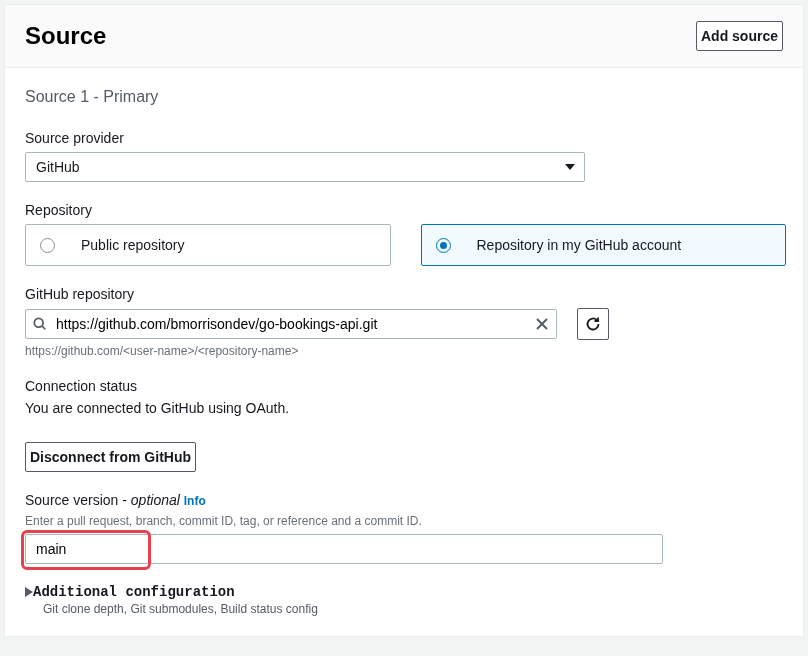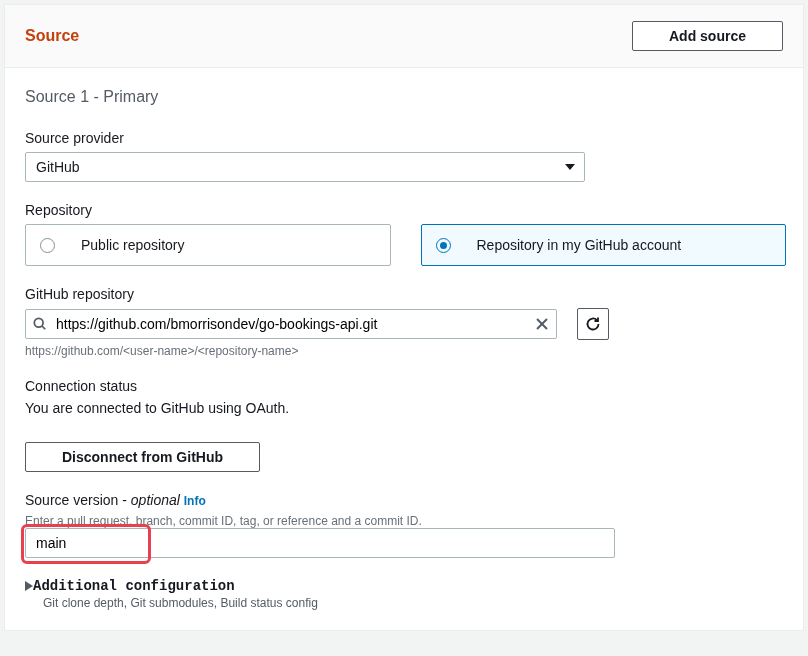--- a/index.html
+++ b/index.html
@@ -17,28 +17,28 @@
     }
     .panel-header {
       display: flex;
       justify-content: space-between;
       align-items: center;
       padding: 16px 20px;
       background: #fafafa;
       border-bottom: 1px solid #eaeded;
     }
     .panel-title {
-      font-size: 16px;
+      font-size: 24px;
       font-weight: 700;
-      color: #c2410c;
+      color: #000000;
     }
     .btn {
       background: #fff;
       border: 1px solid #545b64;
-      padding: 6px 36px;
+      padding: 6px 4px;
       font-size: 14px;
       font-weight: 700;
       color: #16191f;
       cursor: pointer;
       border-radius: 2px;
     }
     .panel-body { padding: 20px; }
     .section-heading {
       font-size: 16px;
       font-weight: 400;
@@ -153,21 +153,21 @@
       align-items: center;
       justify-content: center;
       cursor: pointer;
       border-radius: 2px;
     }
     .hint {
       font-size: 12px;
       color: #687078;
       margin-top: 4px;
     }
-    .sv-wrap { width: 590px; position: relative; }
+    .sv-wrap { width: 638px; position: relative; }
     .highlight-box {
       position: absolute;
       border: 3px solid #e7404e;
       border-radius: 6px;
       top: -4px; left: -4px;
       height: 40px;
       width: 130px;
       pointer-events: none;
     }
     .expand-row {
@@ -257,21 +257,21 @@
       <label class="label">Connection status</label>
       <div style="margin-bottom:26px;">You are connected to GitHub using OAuth.</div>
       <button class="btn">Disconnect from GitHub</button>
     </div>
 
     <div class="field">
       <label class="label">
         <span>Source version - </span><span class="optional">optional</span>
         <span class="info-link">Info</span>
       </label>
-      <div class="hint" style="margin-top:0;">Enter a pull request, branch, commit ID, tag, or reference and a commit ID.</div>
+      <div class="hint" style="margin-top:0;margin-bottom:6px;">Enter a pull request, branch, commit ID, tag, or reference and a commit ID.</div>
       <div class="sv-wrap">
         <input class="text-input plain" type="text" value="main" style="">
         <div class="highlight-box"></div>
       </div>
     </div>
 
     <div>
       <div class="expand-row">
         <span>
           <svg width="8" height="10" viewBox="0 0 8 10">

